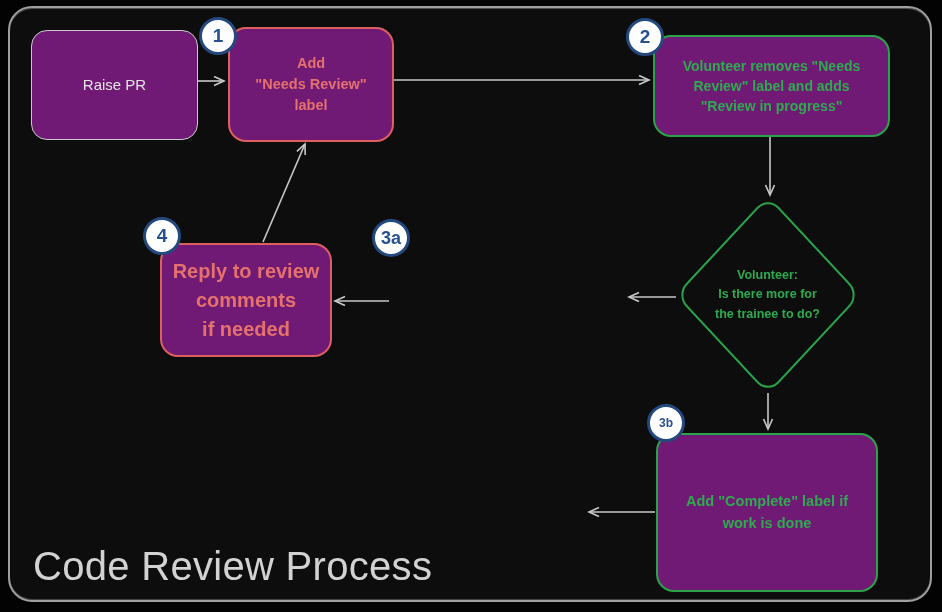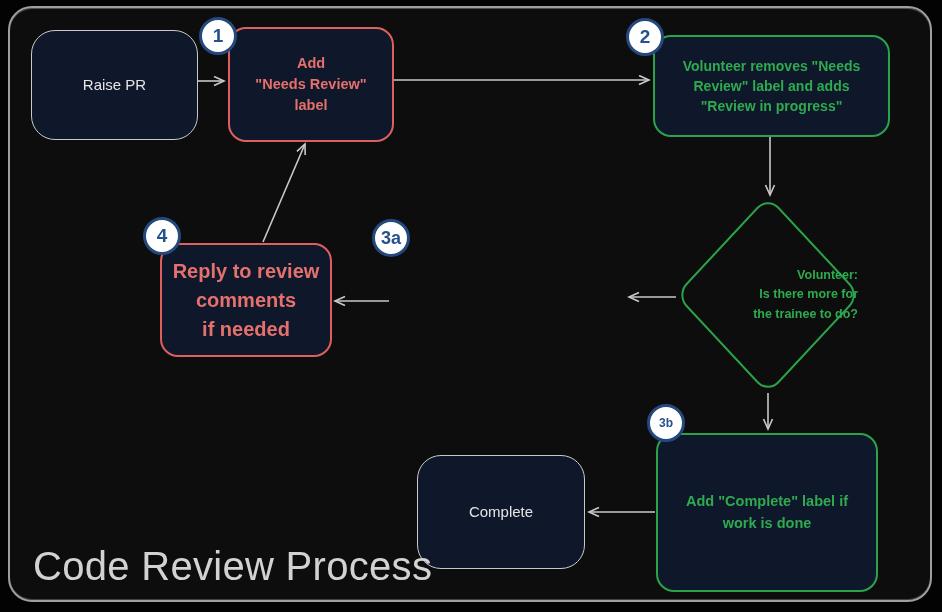--- a/index.html
+++ b/index.html
@@ -2,33 +2,33 @@
 <html><head>
 <meta charset="utf-8">
 <style>
   html,body{margin:0;padding:0;background:#000;}
   body{width:942px;height:612px;font-family:"Liberation Sans",sans-serif;}
   .stage{position:relative;width:942px;height:612px;background:#030303;overflow:hidden;}
   .frame{position:absolute;left:8px;top:6px;width:920px;height:592px;
          border:2px solid #9e9e9e;border-radius:24px;background:#0d0d0d;
          box-shadow:inset 0 1px 0 rgba(255,255,255,.28), inset 0 -1px 0 rgba(255,255,255,.22);}
   .node{position:absolute;display:flex;flex-direction:column;align-items:center;justify-content:center;
-        text-align:center;line-height:1.45;z-index:2;background:#0f172a;}
+        text-align:center;line-height:1.45;z-index:2;background:#701a75;}
   .node .ln{display:block;}
-  .plain{border:1.5px solid #c9c9c9;color:#e5e5e5;font-weight:400;font-size:15px;border-radius:24px;align-items:center;}
+  .plain{border:1.5px solid #c9c9c9;color:#e5e5e5;font-weight:400;font-size:15px;border-radius:16px;align-items:center;}
   .red{border:2px solid #dd605e;color:#e5716d;font-weight:600;font-size:14.5px;border-radius:18px;}
   .green{border:2px solid #2aa34a;color:#2eab4f;font-weight:600;font-size:14px;border-radius:18px;}
   .badge{position:absolute;width:32px;height:32px;border-radius:50%;background:#ffffff;
          border:3px solid #24497e;color:#26518e;display:flex;align-items:center;justify-content:center;
          font-size:19px;font-weight:600;z-index:6;}
   .diamond-wrap{position:absolute;left:677px;top:198px;width:181px;height:194px;z-index:2;}
   .diamond-shape{position:absolute;left:50%;top:50%;width:131px;height:131px;
                  transform:translate(-50%,-50%) scale(0.975,1.045) rotate(45deg);
                  border:2px solid #2aa34a;border-radius:16px;background:#0d0d0d;}
-  .diamond-text{position:absolute;inset:0;display:flex;flex-direction:column;align-items:flex-end;
+  .diamond-text{position:absolute;inset:0;display:flex;flex-direction:column;align-items:center;
                 justify-content:center;color:#2eab4f;font-size:12.5px;font-weight:600;
                 line-height:1.55;text-align:center;}
   .title{position:absolute;left:33px;top:544px;font-size:40px;font-weight:500;color:#d2d2d2;
          letter-spacing:.3px;z-index:2;}
   svg.connectors{position:absolute;left:0;top:0;width:942px;height:612px;z-index:1;}
 </style>
 </head>
 <body>
 
 <div class="stage">
@@ -95,18 +95,15 @@
   </div>
 
   <div class="node green" style="left:656px;top:433px;width:218px;height:155px;font-size:14.5px;">
     <span class="ln">Add "Complete" label if</span>
     <span class="ln">work is done</span>
   </div>
   <div class="badge" style="left:647px;top:404px;font-size:12px;">
     <span>3b</span>
   </div>
 
-  <div class="node plain" style="left:417px;top:455px;width:166px;height:112px;">
-    <span class="ln">Complete</span>
-  </div>
 
   <div class="title">Code Review Process</div>
 </div>
 
 </body></html>

